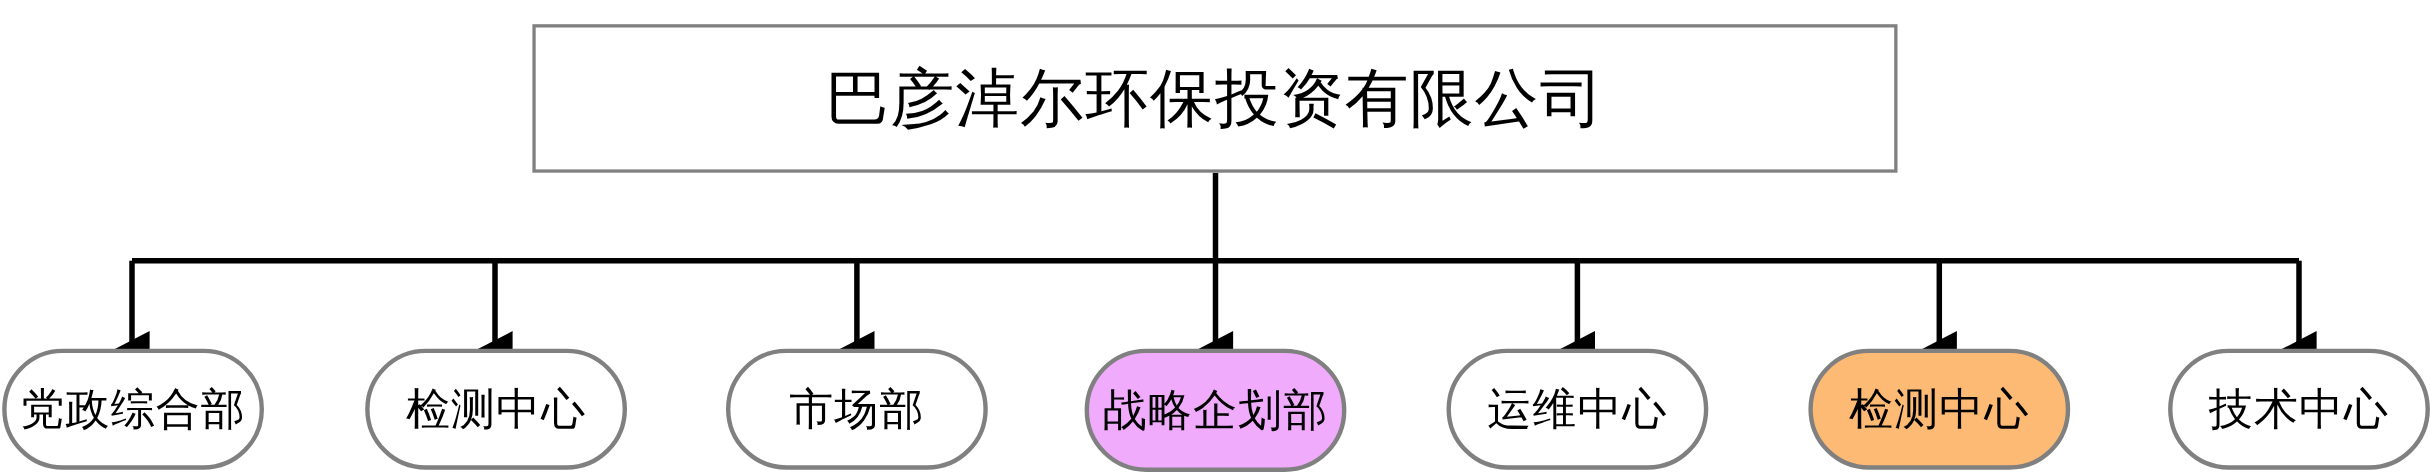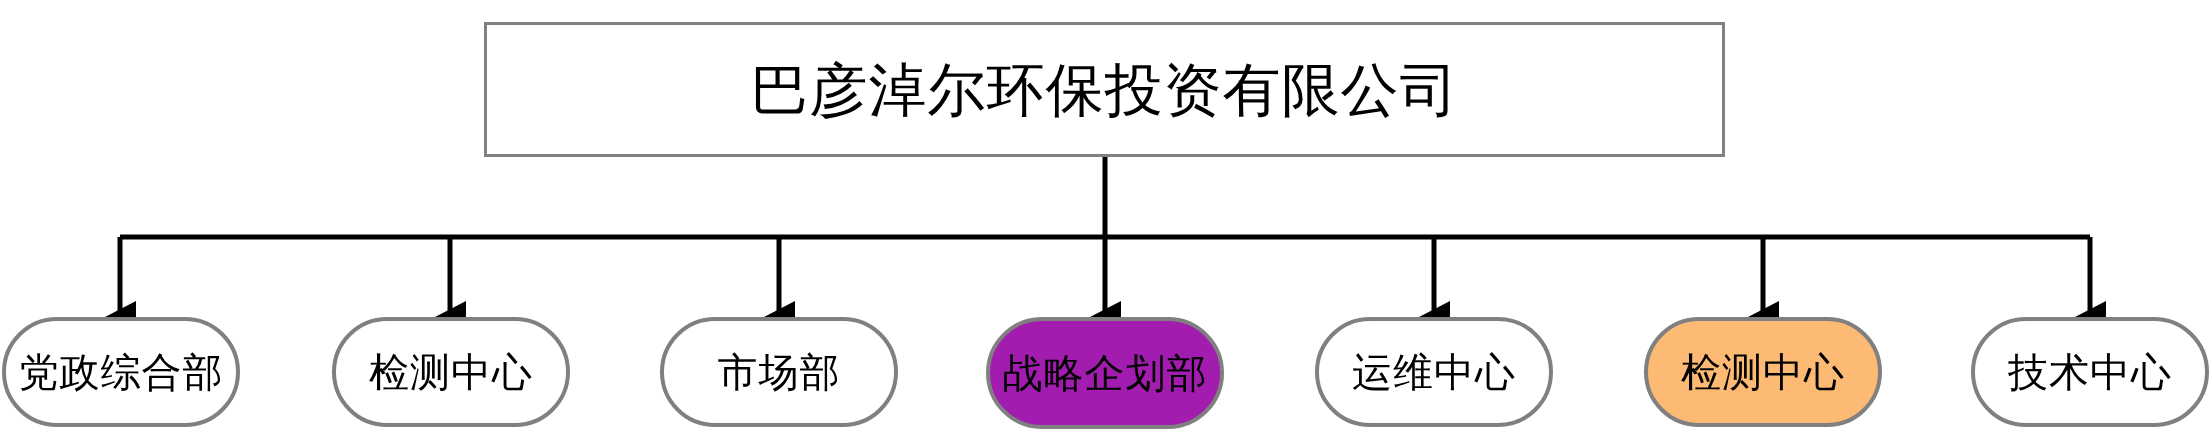--- a/index.html
+++ b/index.html
@@ -102,21 +102,21 @@
     <div id="dept-nodes">
         <div class="dept-node" style="left: 2px; top: 317px; width: 238px; height: 110px; border-color: rgb(128, 128, 128); background: rgb(255, 255, 255);">
           <span class="node-label">党政综合部</span>
         </div>
         <div class="dept-node" style="left: 332px; top: 317px; width: 238px; height: 110px; border-color: rgb(128, 128, 128); background: rgb(255, 255, 255);">
           <span class="node-label">检测中心</span>
         </div>
         <div class="dept-node" style="left: 660px; top: 317px; width: 238px; height: 110px; border-color: rgb(128, 128, 128); background: rgb(255, 255, 255); justify-content: center;">
           <span class="node-label">市场部</span>
         </div>
-        <div class="dept-node" style="left: 986px; top: 317px; width: 238px; height: 112px; border-color: rgb(128, 128, 128); background: #a21caf;">
+        <div class="dept-node" style="left: 986px; top: 317px; width: 238px; height: 112px; border-color: rgb(128, 128, 128); background: #f0abfc;">
           <span class="node-label">战略企划部</span>
         </div>
         <div class="dept-node" style="left: 1315px; top: 317px; width: 238px; height: 110px; border-color: rgb(128, 128, 128); background: rgb(255, 255, 255);">
           <span class="node-label">运维中心</span>
         </div>
         <div class="dept-node" style="left: 1644px; top: 317px; width: 238px; height: 110px; border-color: rgb(128, 128, 128); background: #fdba74;">
           <span class="node-label">检测中心</span>
         </div>
         <div class="dept-node" style="left: 1971px; top: 317px; width: 238px; height: 110px; border-color: rgb(128, 128, 128); background: rgb(255, 255, 255);">
           <span class="node-label">技术中心</span>

